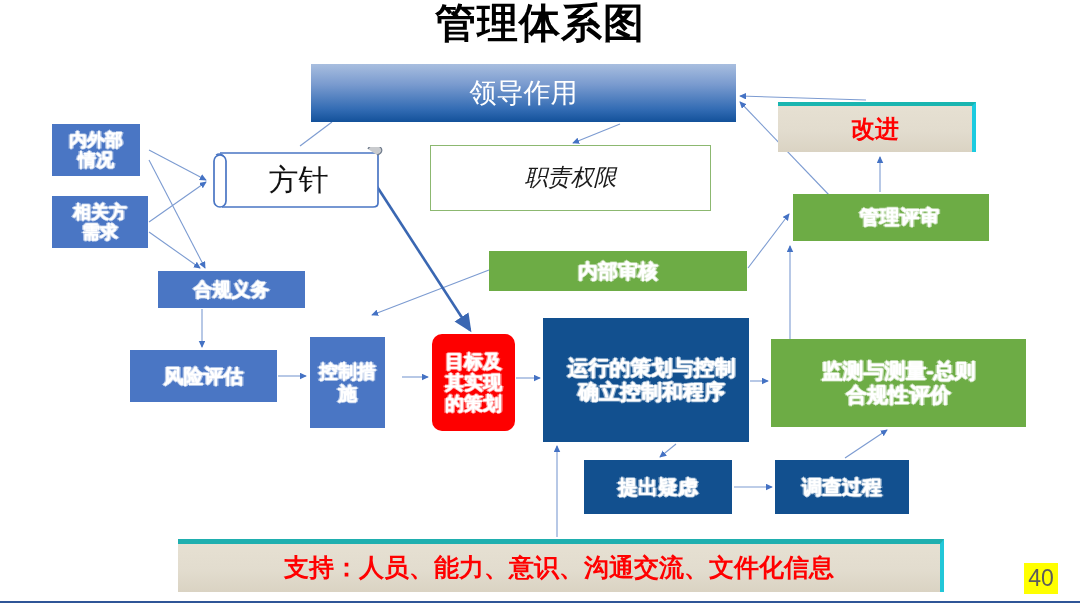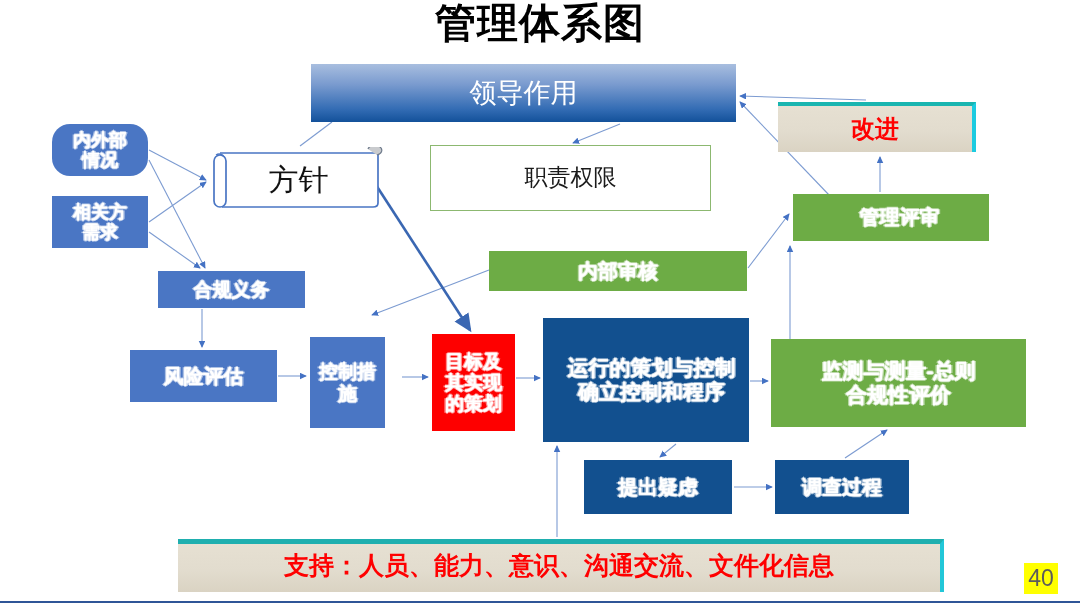--- a/index.html
+++ b/index.html
@@ -71,20 +71,21 @@
     background: #12508F;
     color: #ffffff;
   }
   .green {
     background: #6DAC45;
     color: #ffffff;
   }
   .red {
     background: #FE0000;
     color: #ffffff;
+    border-radius: 10px;
   }
   .gradientblue {
     background: linear-gradient(to bottom, #A8BEDF 0%, #7A9BCF 35%, #336CB4 78%, #13519A 100%);
     color: #ffffff;
   }
   .whitegreen {
     background: #ffffff;
     border: 1.5px solid #8CB870;
     color: #1a1a1a;
   }
@@ -109,20 +110,21 @@
   #policy-shape {
     position: absolute;
     left: 210px; top: 147px;
     width: 177px; height: 66px;
     z-index: 1;
   }
   #n-duty {
     left: 430px; top: 145px;
     width: 281px; height: 66px;
     font-size: 23px;
+    font-style: italic;
   }
   #n-improve {
     left: 778px; top: 102px;
     width: 198px; height: 50px;
     font-size: 24px;
     font-weight: bold;
     border-top: 4px solid #19B5B0;
     border-right: 4px solid #1CCBE0;
   }
   #n-mgmtreview {
@@ -131,23 +133,22 @@
     font-size: 20px;
     padding-left: 17px;
   }
   #n-internal {
     left: 489px; top: 251px;
     width: 258px; height: 40px;
     font-size: 20px;
   }
   #n-context {
     left: 52px; top: 124px;
-    width: 96px; height: 52px;
+    width: 88px; height: 52px;
     font-size: 18px;
-    border-radius: 18px;
   }
   #n-interested {
     left: 52px; top: 196px;
     width: 96px; height: 52px;
     font-size: 18px;
   }
   #n-compliance {
     left: 141px; top: 271px;
     width: 147px; height: 37px;
     font-size: 19px;
@@ -191,21 +192,21 @@
   }
   #n-support {
     left: 178px; top: 539px;
     width: 766px; height: 53px;
     font-size: 25px;
     font-weight: bold;
     border-top: 5px solid #1FAFAF;
     border-right: 4px solid #22C7D8;
     font-family: "DejaVu Serif", "Liberation Serif", serif;
   }
-  #n-support .lbl { font-family: Liberation Mono, monospace; }
+  #n-support .lbl { font-family: Liberation Serif, serif; }
 
   #pagenum {
     position: absolute;
     left: 1024px; top: 563px;
     width: 34px; height: 31px;
     background: #FFFF00;
     color: #5C5C5C;
     font-size: 23px;
     display: flex;
     align-items: center;

